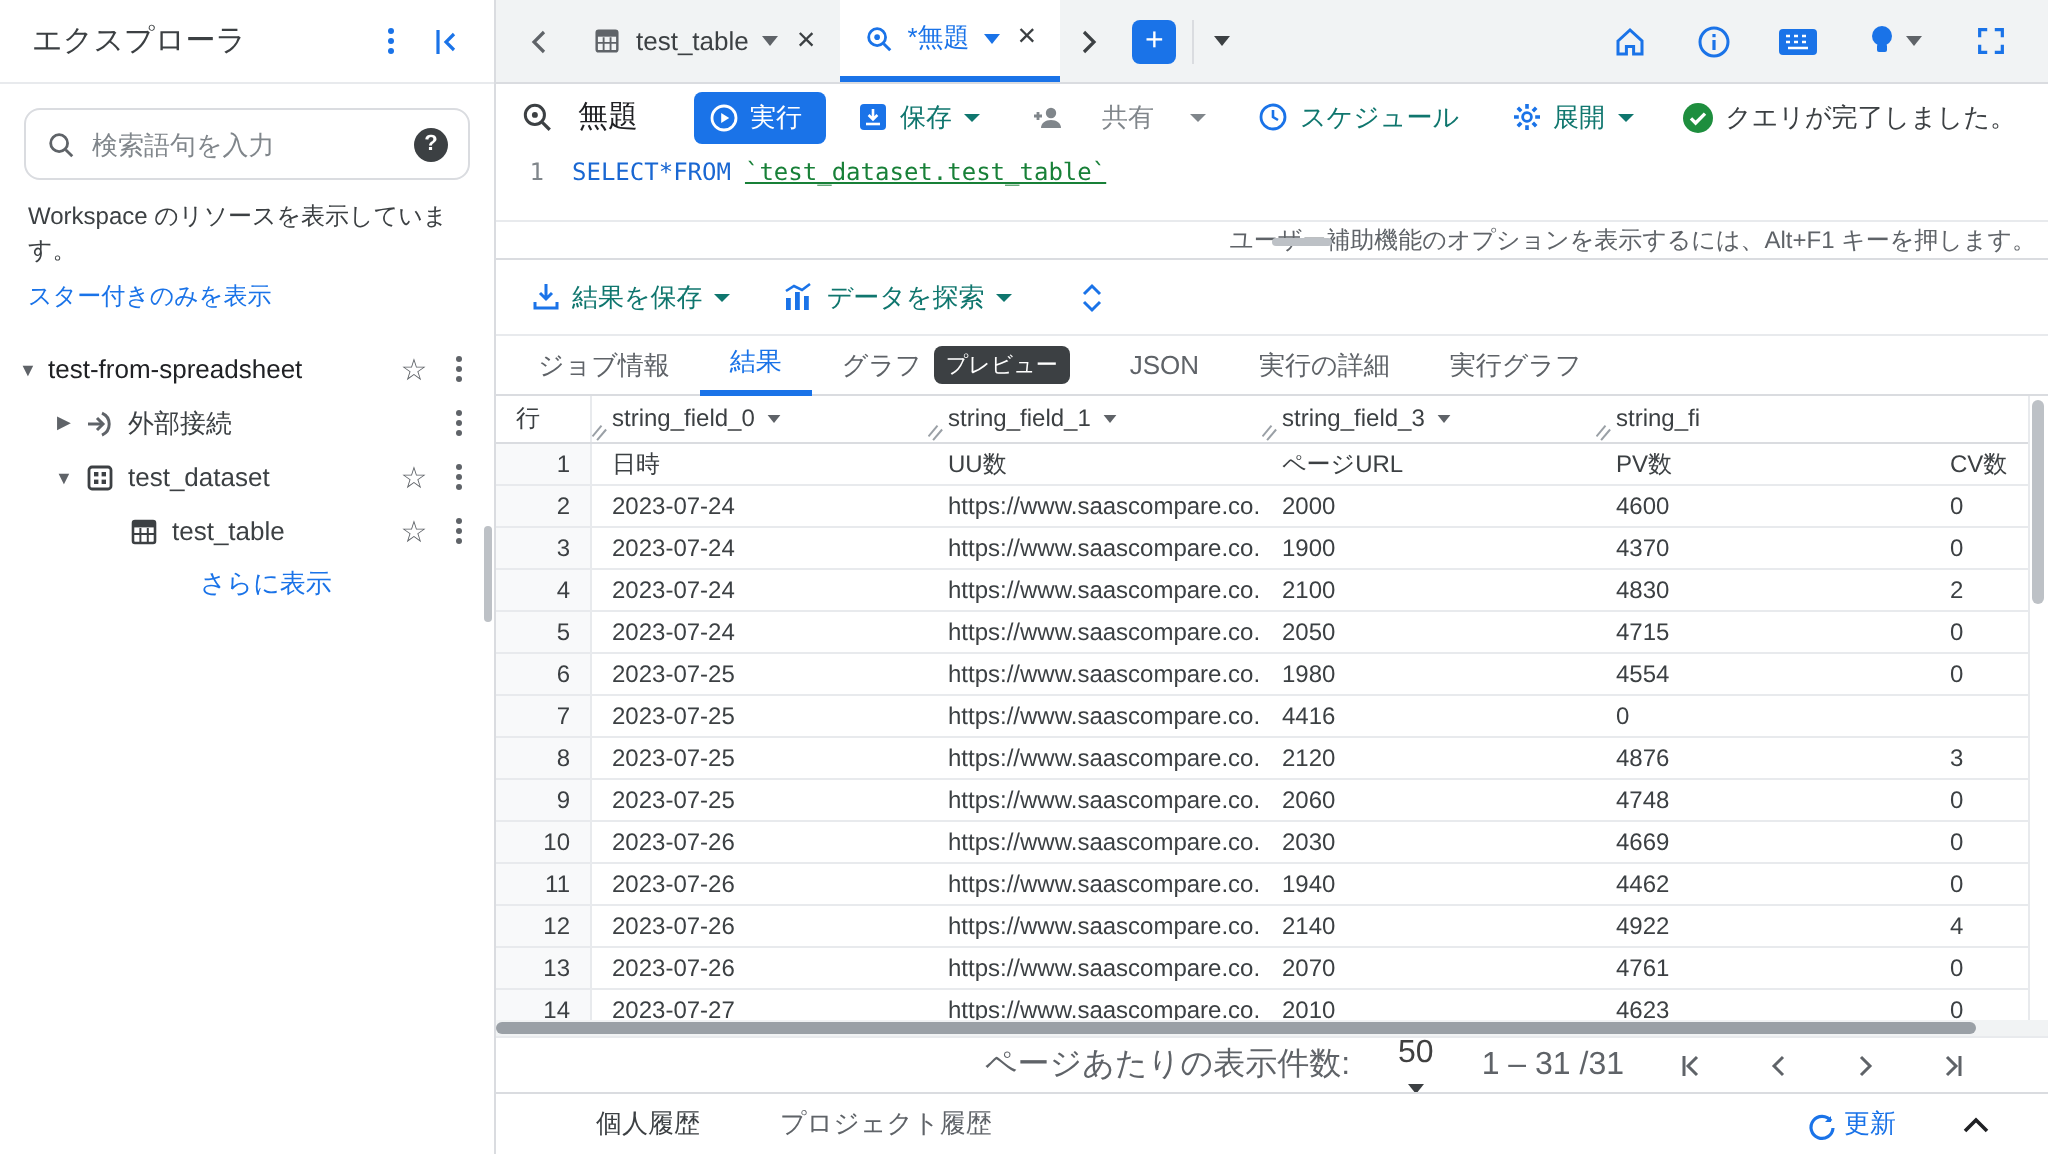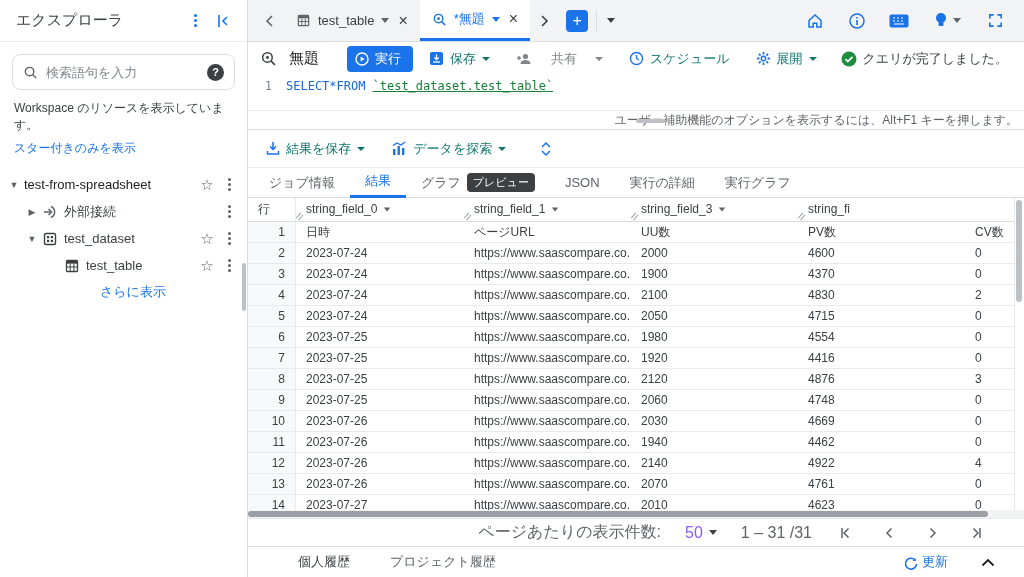--- a/index.html
+++ b/index.html
@@ -102,21 +102,21 @@
   .rz::after { content:""; position:absolute; left:3px; top:0; width:1px; height:7px; background:#9aa0a6; }
   .v-scroll { width:10px; background:#fff; border-left:1px solid #e8eaed; position:relative; }
   .v-thumb { position:absolute; top:2px; right:2px; width:6px; height:102px; background:#bdc1c6; border-radius:3px; }
 
   .h-scroll { height:8px; background:#f1f3f4; position:relative; }
   .h-thumb { position:absolute; left:0; top:1px; height:6px; width:740px; background:#9aa0a6; border-radius:3px; }
 
   
   .pagination { height:28px; border-top:1px solid #e8eaed; display:flex; align-items:center;
     justify-content:flex-end; gap:24px; padding-right:38px; font-size:16px; color:#5f6368; background:#fff; }
-  .per-page { display:flex; align-items:center; gap:6px; color:#8b5cf6; cursor:pointer; }
+  .per-page { display:flex; align-items:center; gap:6px; color:#404040; cursor:pointer;flex-direction:column; }
   .pg-nav { display:flex; align-items:center; gap:26px; color:#5f6368; }
   .pg-nav .icon-btn { width:18px; height:18px; }
 
   
   .footer { height:31px; border-top:1px solid #dadce0; display:flex; align-items:center;
     padding:0 22px 0 50px; gap:40px; font-size:13px; color:#5f6368; background:#fff; }
   .footer .f-tab { cursor:pointer; }
   .footer .f-tab.first { color:#3c4043; }
   .f-right { margin-left:auto; display:flex; align-items:center; gap:26px; }
   .refresh { display:flex; align-items:flex-end; gap:4px; color:#1a73e8; font-size:13px; cursor:pointer; }
@@ -438,22 +438,22 @@
             </div>
           <div class="t-cell">
               <span class="rz"></span>
               <span>string_fi</span>
             </div>
         </div>
         <div id="table-body">
             <div class="t-row">
               <div class="t-cell num">1</div>
               <div class="t-cell">日時</div>
+              <div class="t-cell">UU数</div>
               <div class="t-cell">ページURL</div>
-              <div class="t-cell">UU数</div>
               <div class="t-cell">PV数</div>
               <div class="t-cell">CV数</div>
             </div>
             <div class="t-row">
               <div class="t-cell num">2</div>
               <div class="t-cell">2023-07-24</div>
               <div class="t-cell">https://www.saascompare.co...</div>
               <div class="t-cell">2000</div>
               <div class="t-cell">4600</div>
               <div class="t-cell">0</div>
@@ -487,21 +487,20 @@
               <div class="t-cell">2023-07-25</div>
               <div class="t-cell">https://www.saascompare.co...</div>
               <div class="t-cell">1980</div>
               <div class="t-cell">4554</div>
               <div class="t-cell">0</div>
             </div>
             <div class="t-row">
               <div class="t-cell num">7</div>
               <div class="t-cell">2023-07-25</div>
               <div class="t-cell">https://www.saascompare.co...</div>
-              <div class="t-cell">1920</div>
               <div class="t-cell">4416</div>
               <div class="t-cell">0</div>
             </div>
             <div class="t-row">
               <div class="t-cell num">8</div>
               <div class="t-cell">2023-07-25</div>
               <div class="t-cell">https://www.saascompare.co...</div>
               <div class="t-cell">2120</div>
               <div class="t-cell">4876</div>
               <div class="t-cell">3</div>

